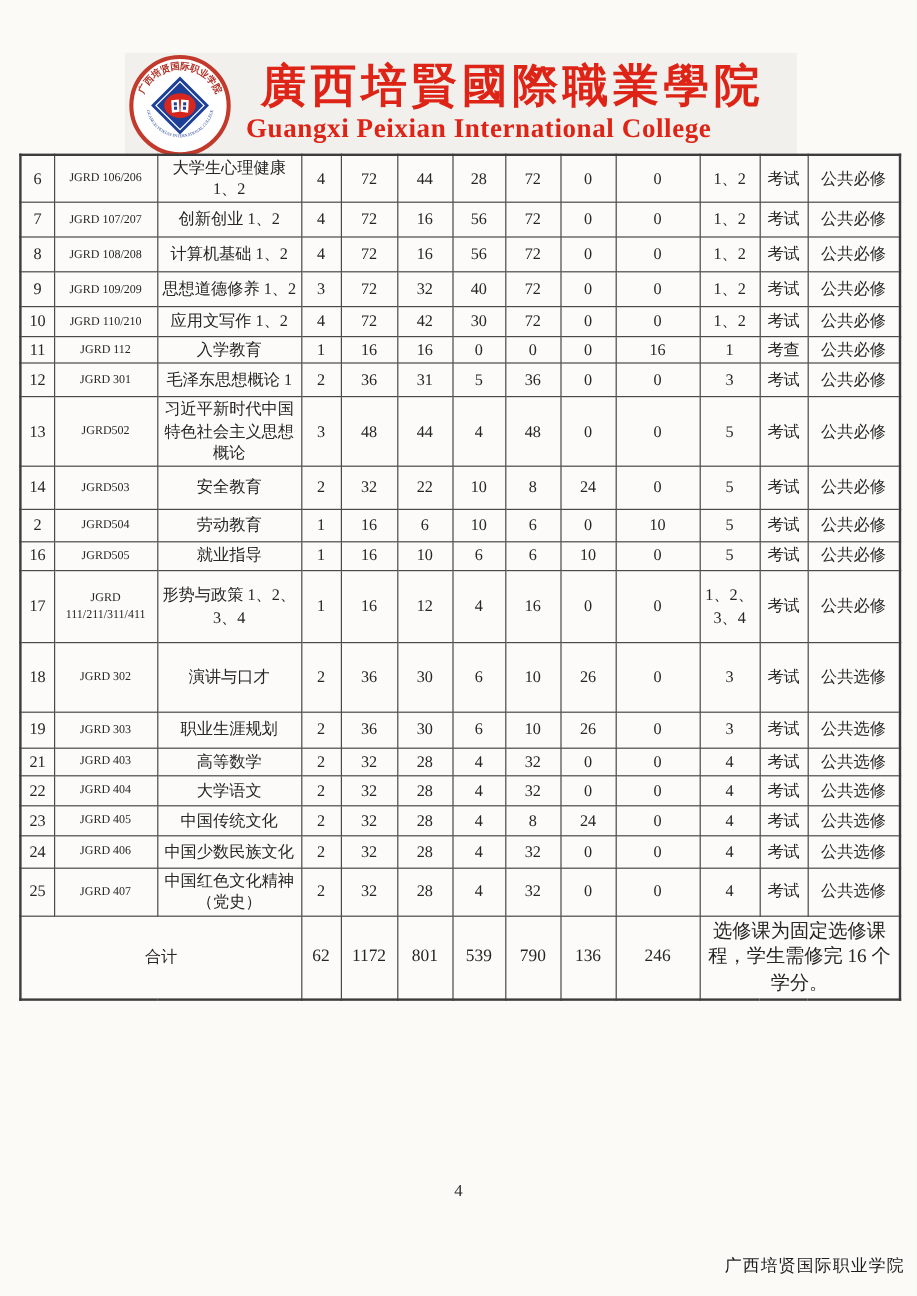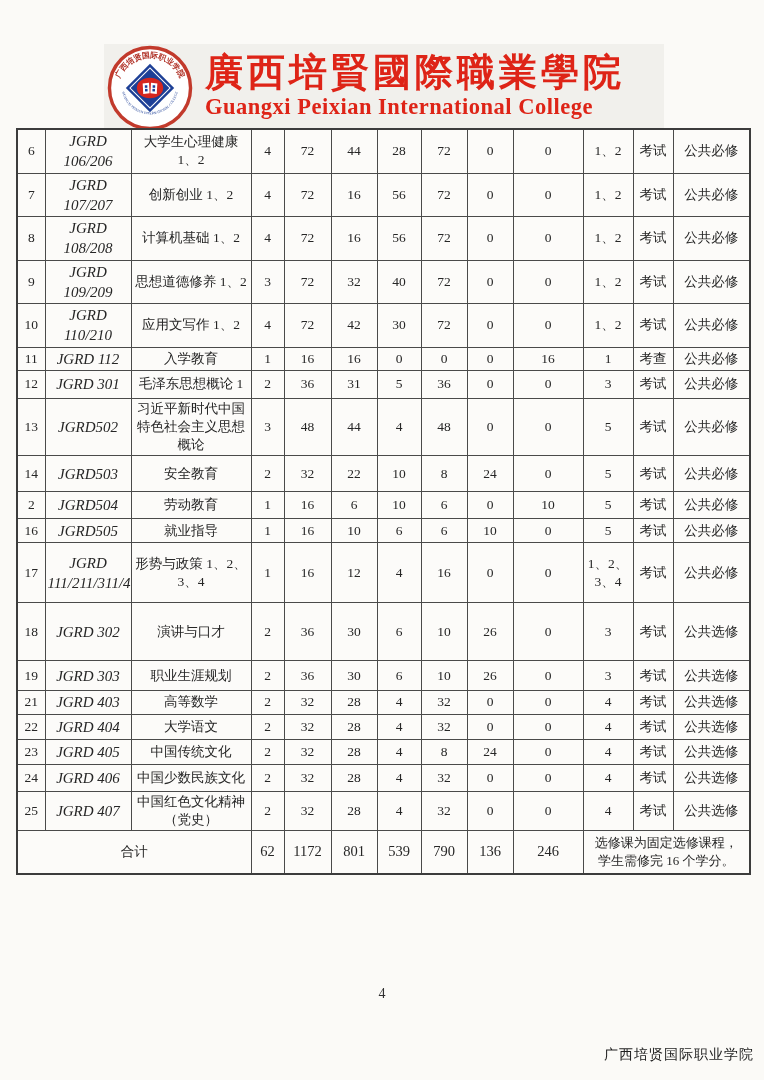--- a/index.html
+++ b/index.html
@@ -12,20 +12,21 @@
   .header-band {
     position:absolute; left:104px; top:44px; width:560px; height:85px;
     background:#f1f0ec; display:flex; align-items:center;
   }
   .seal { width:86px; height:86px; flex:0 0 86px; margin-left:3px; margin-top:2px; }
   .titles { margin-left:12px; }
   .title-zh {
     font-size:38px; font-weight:bold; letter-spacing:4px; line-height:1.05;
     color:#de2417; white-space:nowrap;
     font-family:"Liberation Serif","DejaVu Serif",serif;
+    margin-left:12px;
   }
   .title-en {
     font-size:22.5px; font-weight:bold; color:#de2417; letter-spacing:0.5px;
     margin-top:2px; white-space:nowrap;
   }
   
   table.courses {
     position:absolute; left:16px; top:128px; width:733px;
     border-collapse:collapse; table-layout:fixed;
     border:2px solid #3c3c3c;
@@ -47,23 +48,23 @@
   tbody tr:nth-child(12) { height:60px; }
   tbody tr:nth-child(13) { height:58px;margin-left:46px; }
   tbody tr:nth-child(14) { height:30px;margin-left:16px; }
   tbody tr:nth-child(15) { height:23px; }
   tbody tr:nth-child(16) { height:25px;margin-left:36px; }
   tbody tr:nth-child(17) { height:25px; }
   tbody tr:nth-child(18) { height:27px; }
   tbody tr:nth-child(19) { height:27px; }
   tbody tr:nth-child(20) { height:43px; }
   tbody tr:nth-child(21) { height:42px; }
-  td.code-cell { font-size:15px;font-style:italic; }
+  td.code-cell { font-size:10px; }
   tr.total-row td.total-val { font-weight:normal; font-size:14.5px; }
-  tr.total-row td.note-cell { font-size:13px; padding:2px 5px; }
+  tr.total-row td.note-cell { font-size:16px; padding:2px 5px; }
   
   .page-number {
     position:absolute; left:0; top:986px; width:764px; text-align:center;
     font-size:14px; color:#2f2f2f;
   }
   .footer-brand {
     position:absolute; right:10px; top:1046px;
     font-size:14px; color:#1d1d1d; letter-spacing:1px;
     font-family:"Liberation Sans","DejaVu Sans",sans-serif;
   }

